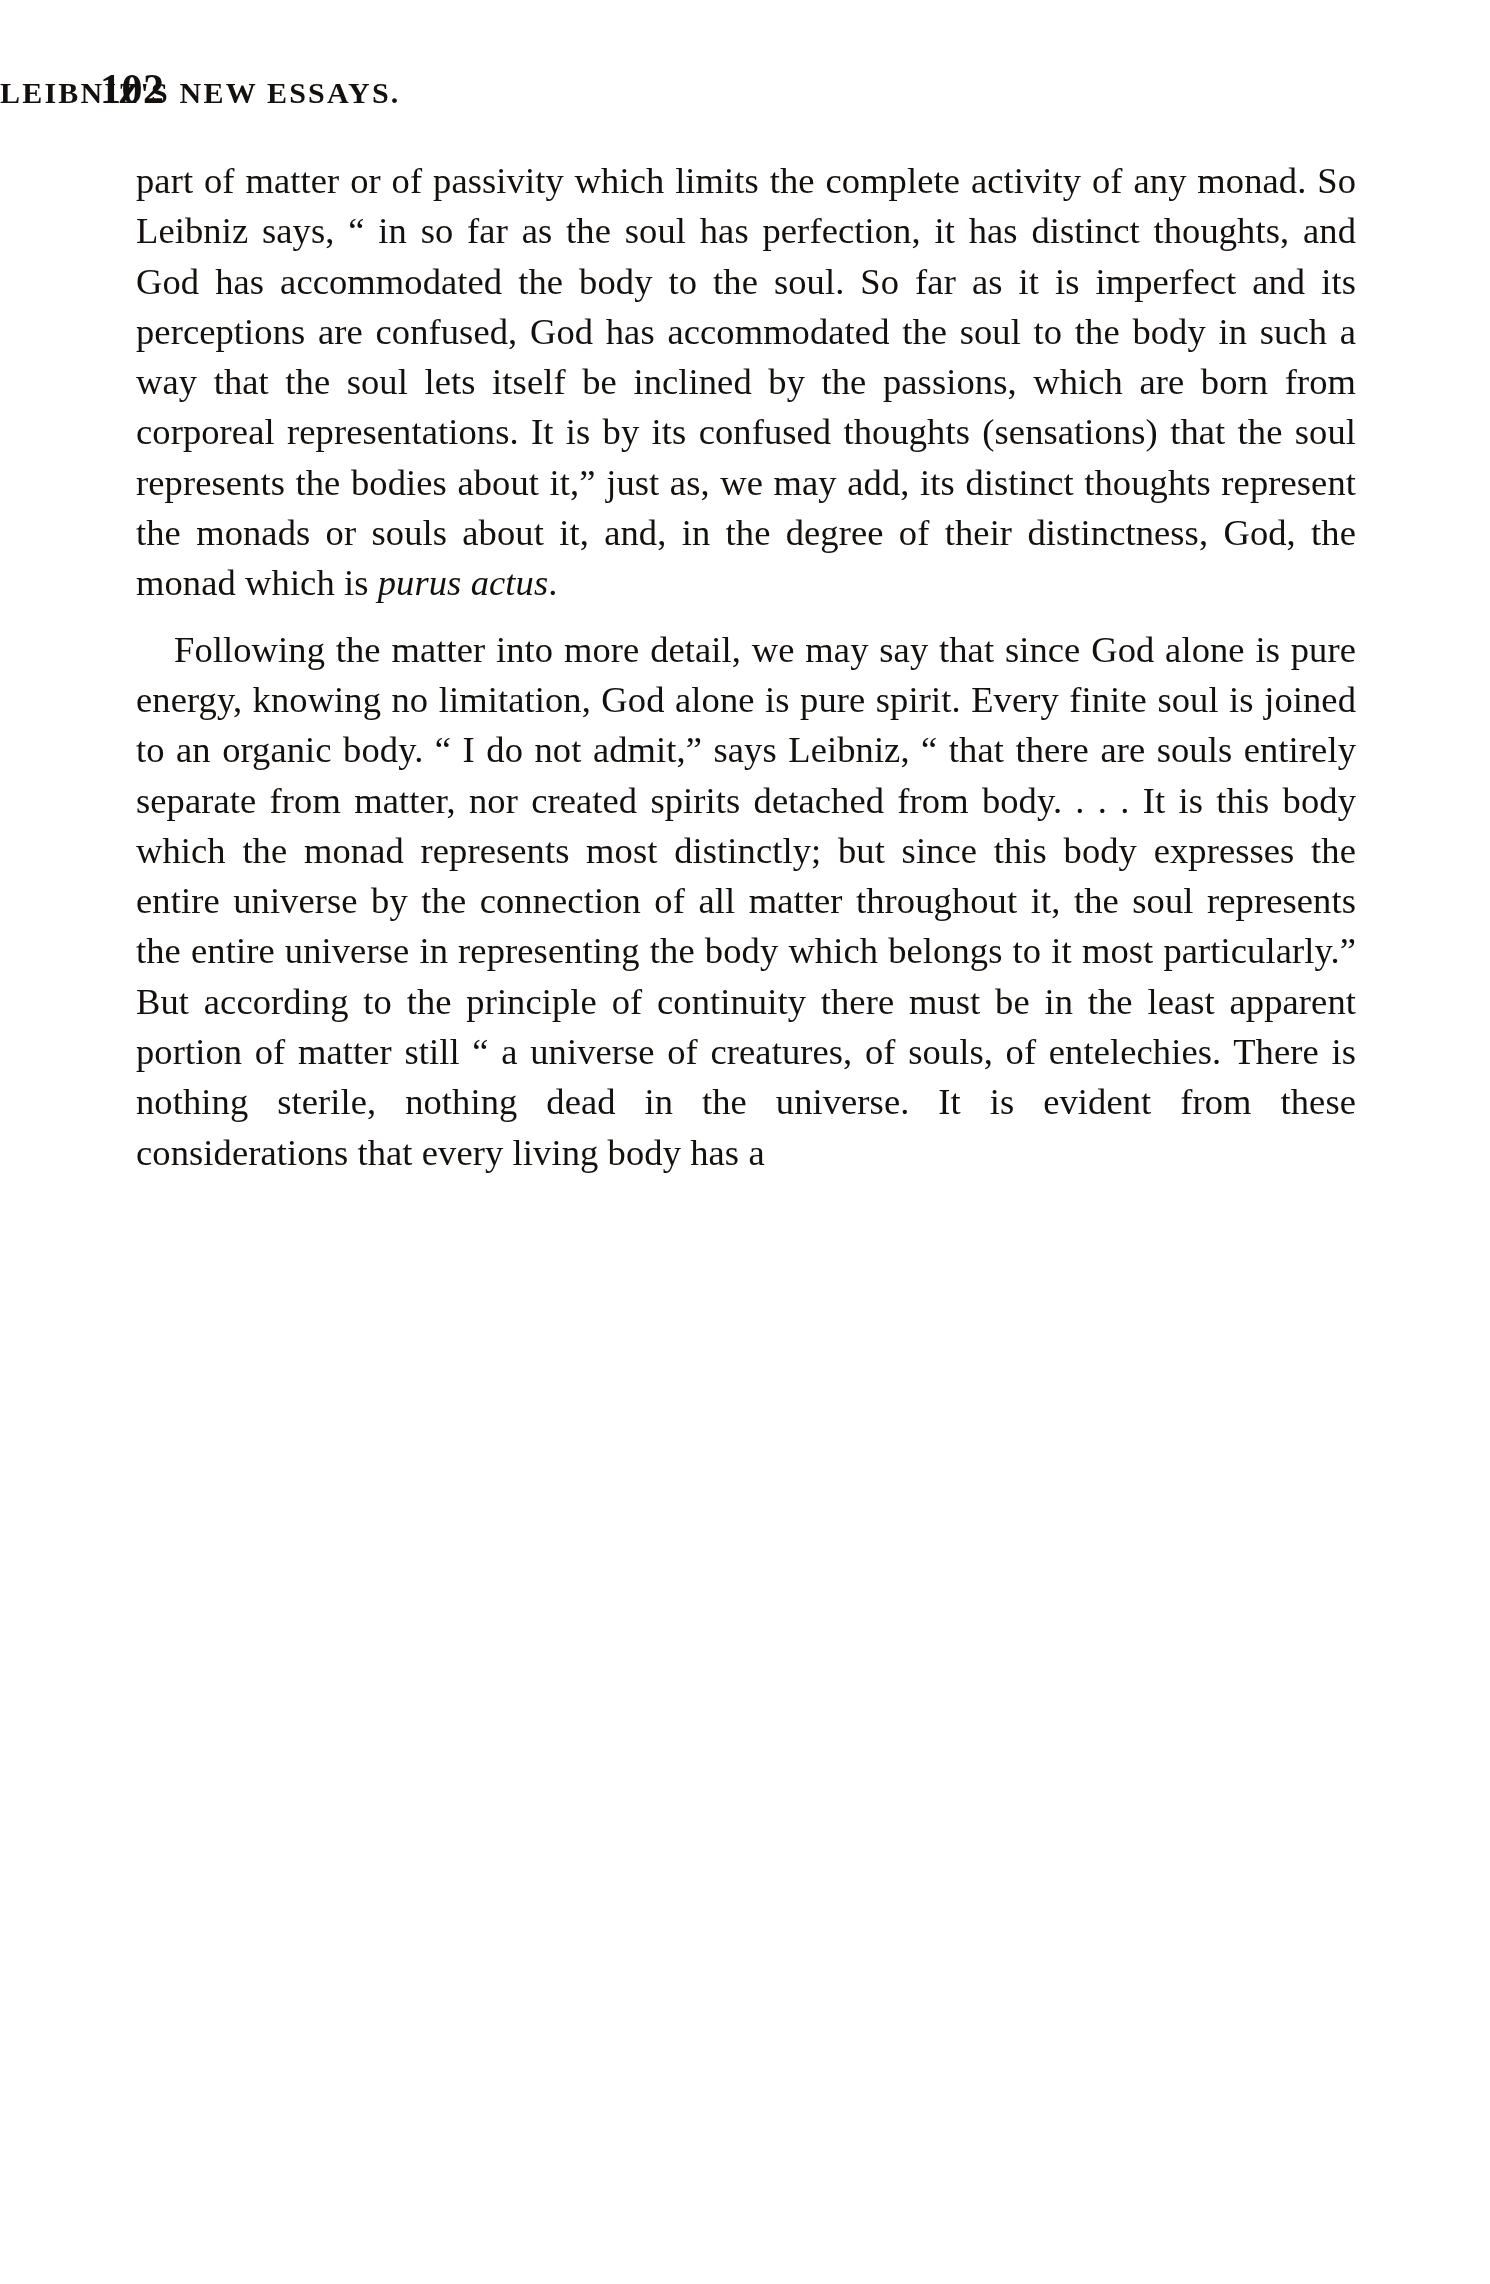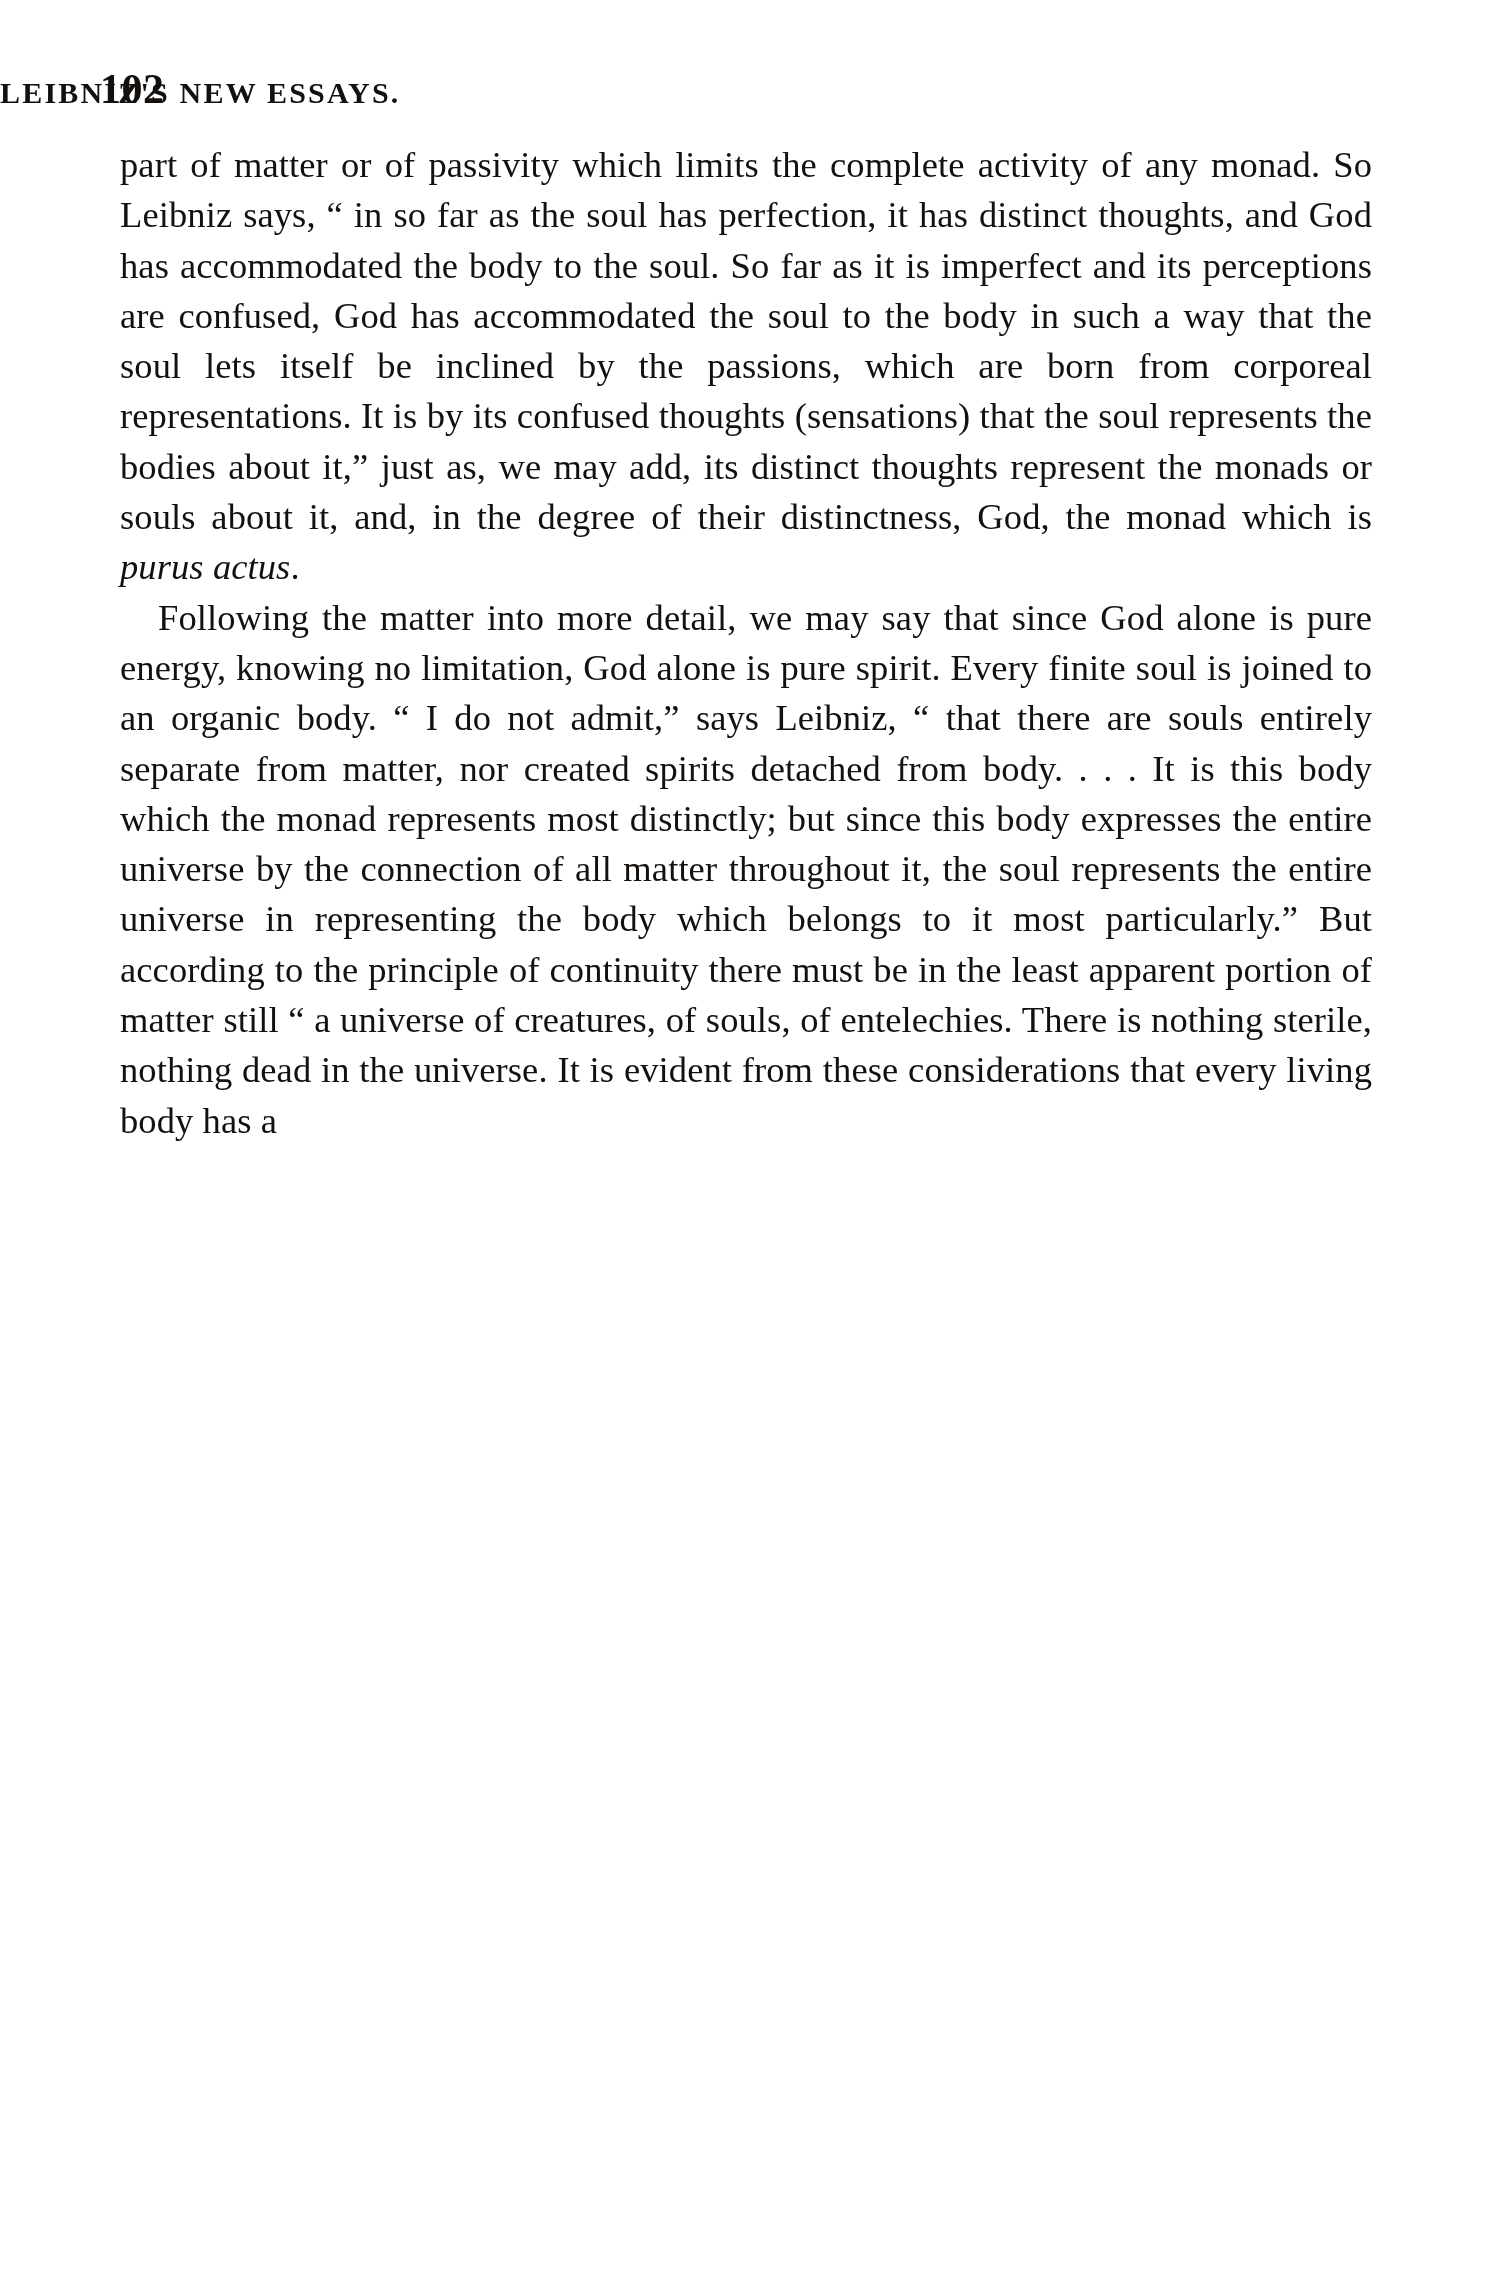--- a/index.html
+++ b/index.html
@@ -50,21 +50,21 @@
     left: 120px;
     top: 140px;
     width: 1252px;
     font-size: 36.5px;
     line-height: 50.3px;
     text-align: justify;
     text-justify: inter-word;
     letter-spacing: 0.1px;
   }
   .body-text p {
-    margin: 0;
+    margin: 16px;
     text-indent: 0;
   }
   .body-text p.indent {
     text-indent: 38px;
   }
   .body-text em {
     font-style: italic;
   }
 </style>
 </head>

